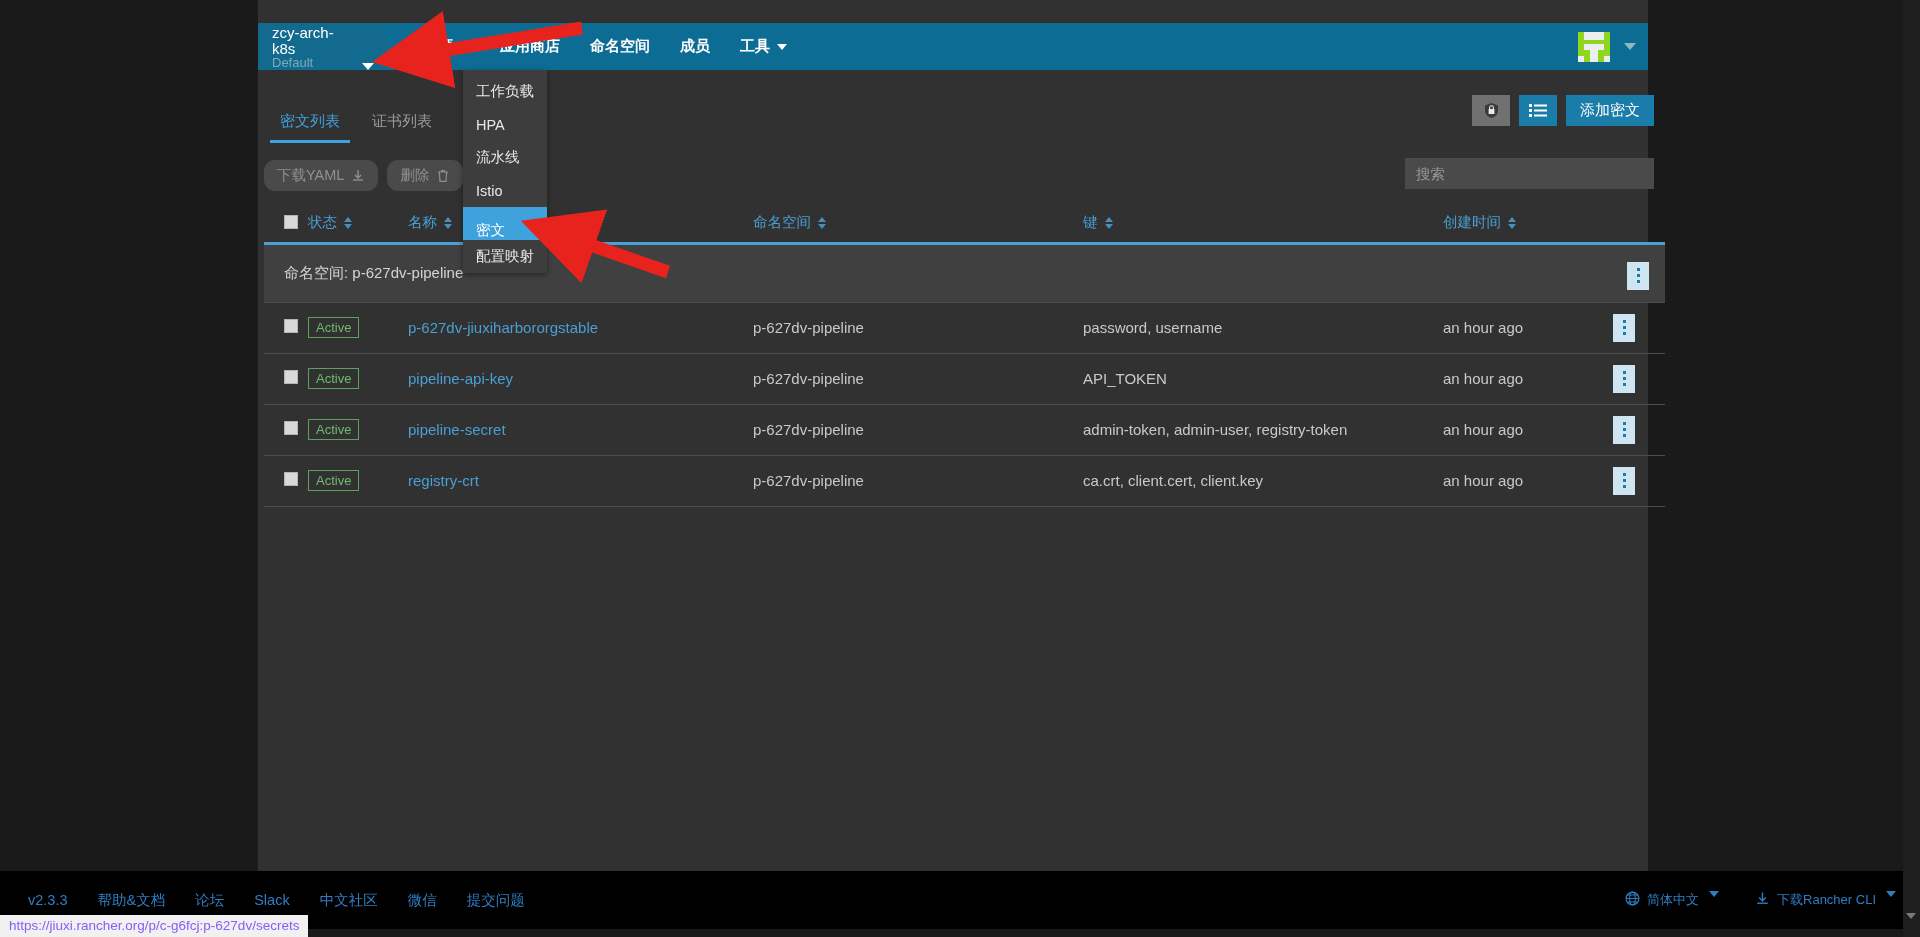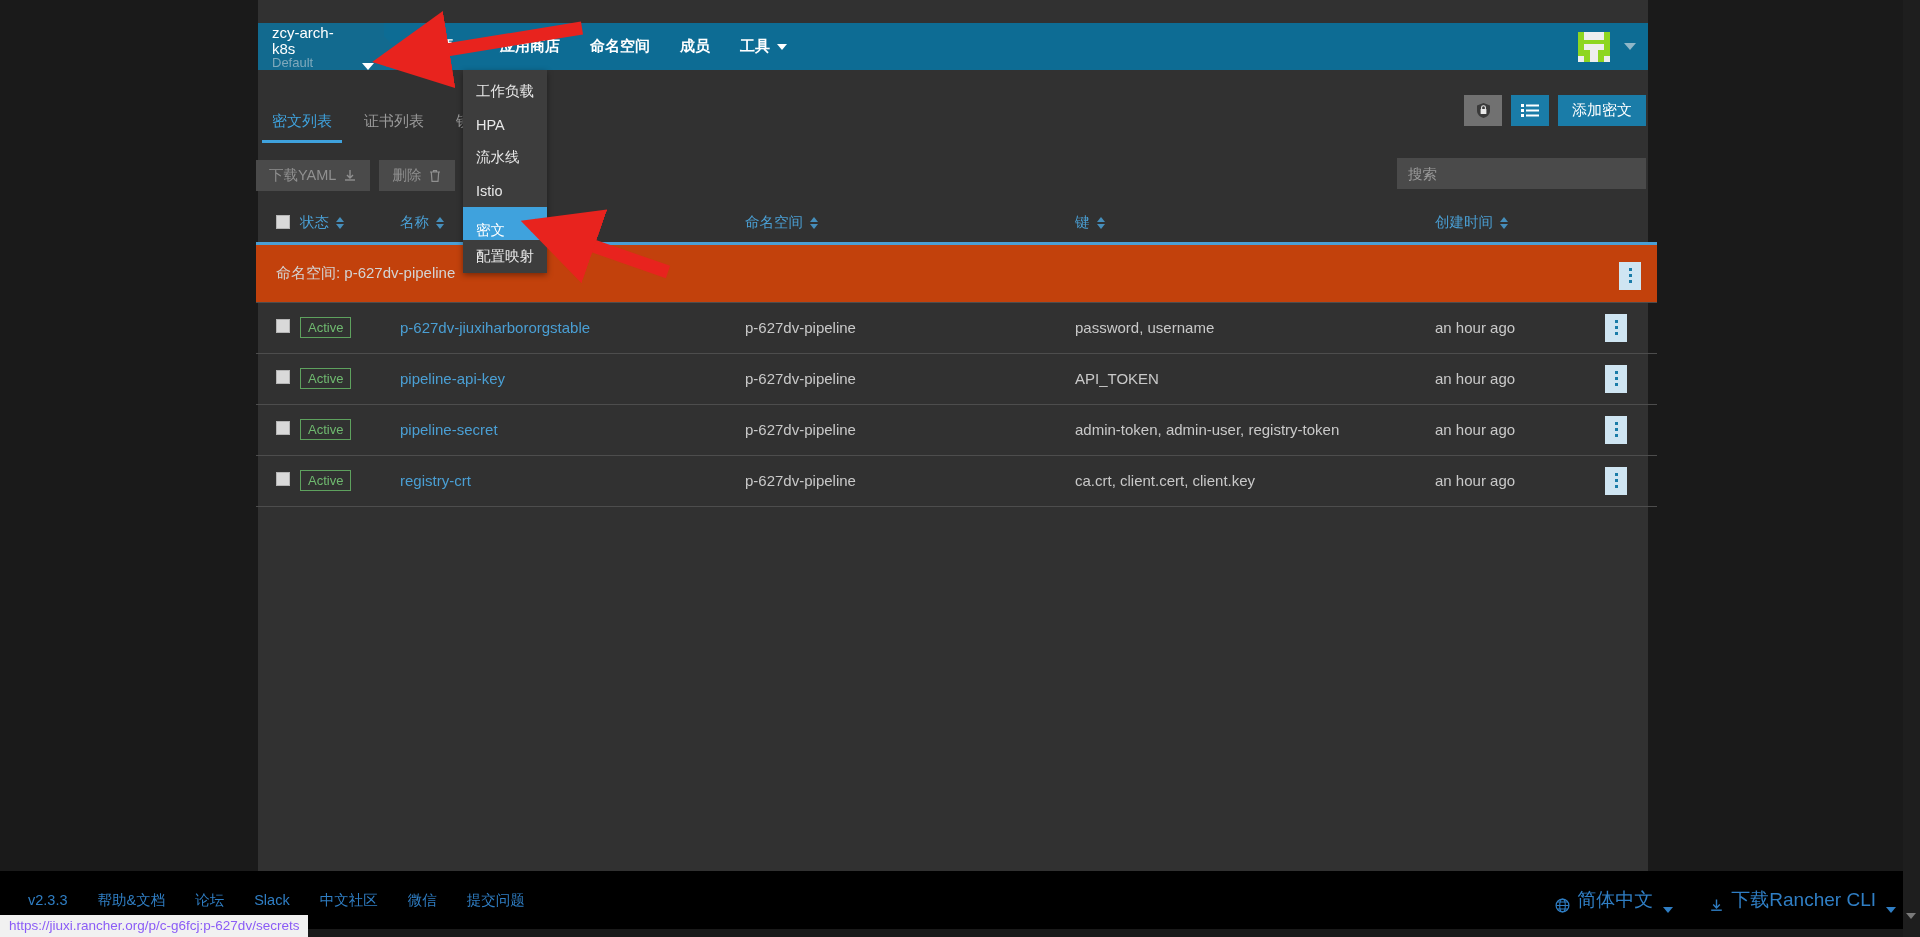--- a/index.html
+++ b/index.html
@@ -134,21 +134,21 @@
     color: #e8e8e8;
     font-size: 14.5px;
     cursor: pointer;
     white-space: nowrap;
   }
   .dd-item.active { background: #3fa2dd; color: #fff; align-items: flex-end; }
 
   
   .content {
     position: absolute;
-    left: 256px; top: 93px; width: 1390px;
+    left: 264px; top: 93px; width: 1390px;
   }
   .tabs {
     height: 50px;
     display: flex; align-items: flex-end;
     border-bottom: 0;
     position: relative;
   }
   .tab {
     padding: 0 16px 12px 16px;
     color: #9b9b9b;
@@ -194,20 +194,21 @@
   }
   .ghost-btn {
     background: #4a4a4a;
     color: #909090;
     font-size: 14.5px;
     height: 31px;
     padding: 0 13px;
     display: flex; align-items: center; gap: 7px;
     cursor: pointer;
     white-space: nowrap;
+    border-radius: 11px;
   }
   .ghost-btn svg { display: block; }
   .search-box {
     position: absolute; right: 0; top: 0;
     width: 249px; height: 31px;
     background: #4a4a4a;
     border: none;
     color: #ccc;
     font-size: 14.5px;
     padding: 0 11px;
@@ -247,21 +248,21 @@
 
   .cb {
     width: 14px; height: 14px;
     background: #d9d9d9;
     border: 1px solid #b5b5b5;
     display: inline-block;
     cursor: pointer;
   }
 
   .group-row td {
-    background: #c2410c;
+    background: #404040;
     color: #d4d4d4;
     font-size: 15px;
     padding: 12px 0 12px 8px;
     border-bottom: 1px solid #4d4d4d;
   }
   .group-label span.key { color: #d4d4d4; }
 
   tbody tr.data-row td {
     padding: 11px 0;
     border-bottom: 1px solid #4d4d4d;
@@ -308,22 +309,22 @@
     padding: 0 24px 0 28px;
   }
   .footer-links { display: flex; align-items: center; gap: 30px; }
   .footer a, .footer .fl {
     color: #2f7ec4; font-size: 14.5px; text-decoration: none; cursor: pointer;
     white-space: nowrap;
   }
   .footer-spacer { flex: 1; }
   .footer-right { display: flex; align-items: center; gap: 36px; }
   .fr-item {
-    display: flex; align-items: flex-end; gap: 7px;
-    color: #2f7ec4; font-size: 19px; cursor: pointer;
+    display: flex; align-items: flex-start; gap: 7px;
+    color: #2f7ec4; font-size: 13px; cursor: pointer;
     white-space: nowrap;
   }
   .fr-item .chev { border-top-color: #2f7ec4; margin-left: 3px; }
   .fr-item svg { display: block; }
 
   
   .statusbar {
     position: absolute; left: 0; bottom: 0;
     background: #f1f1f1;
     color: #8b5cf6;

